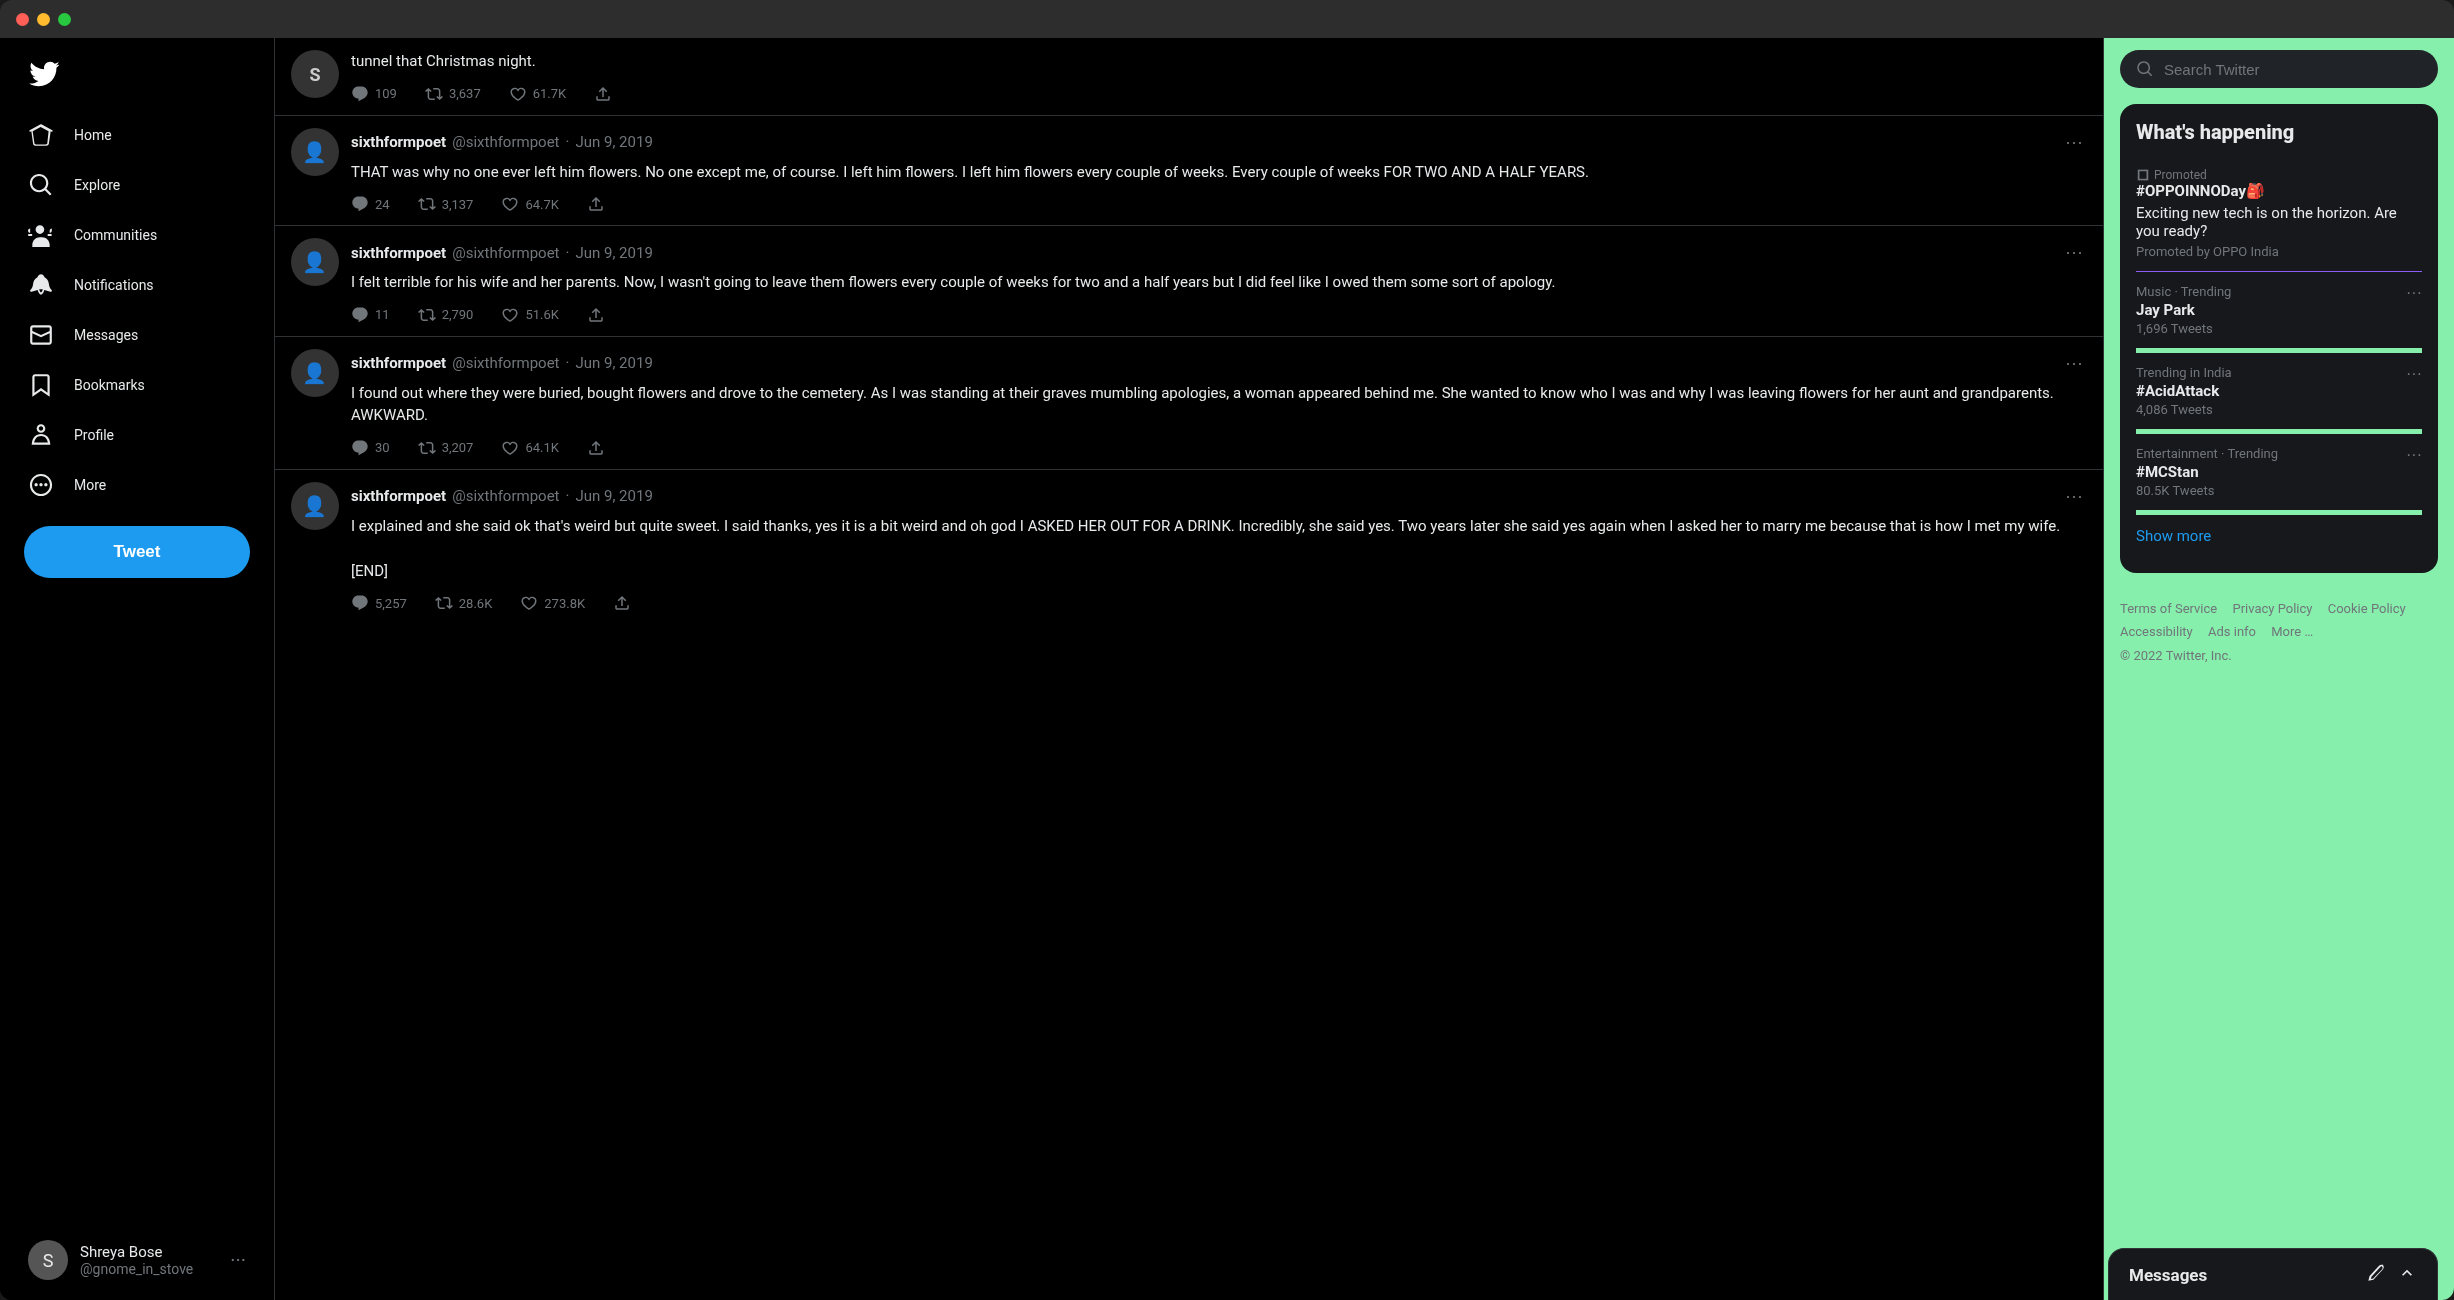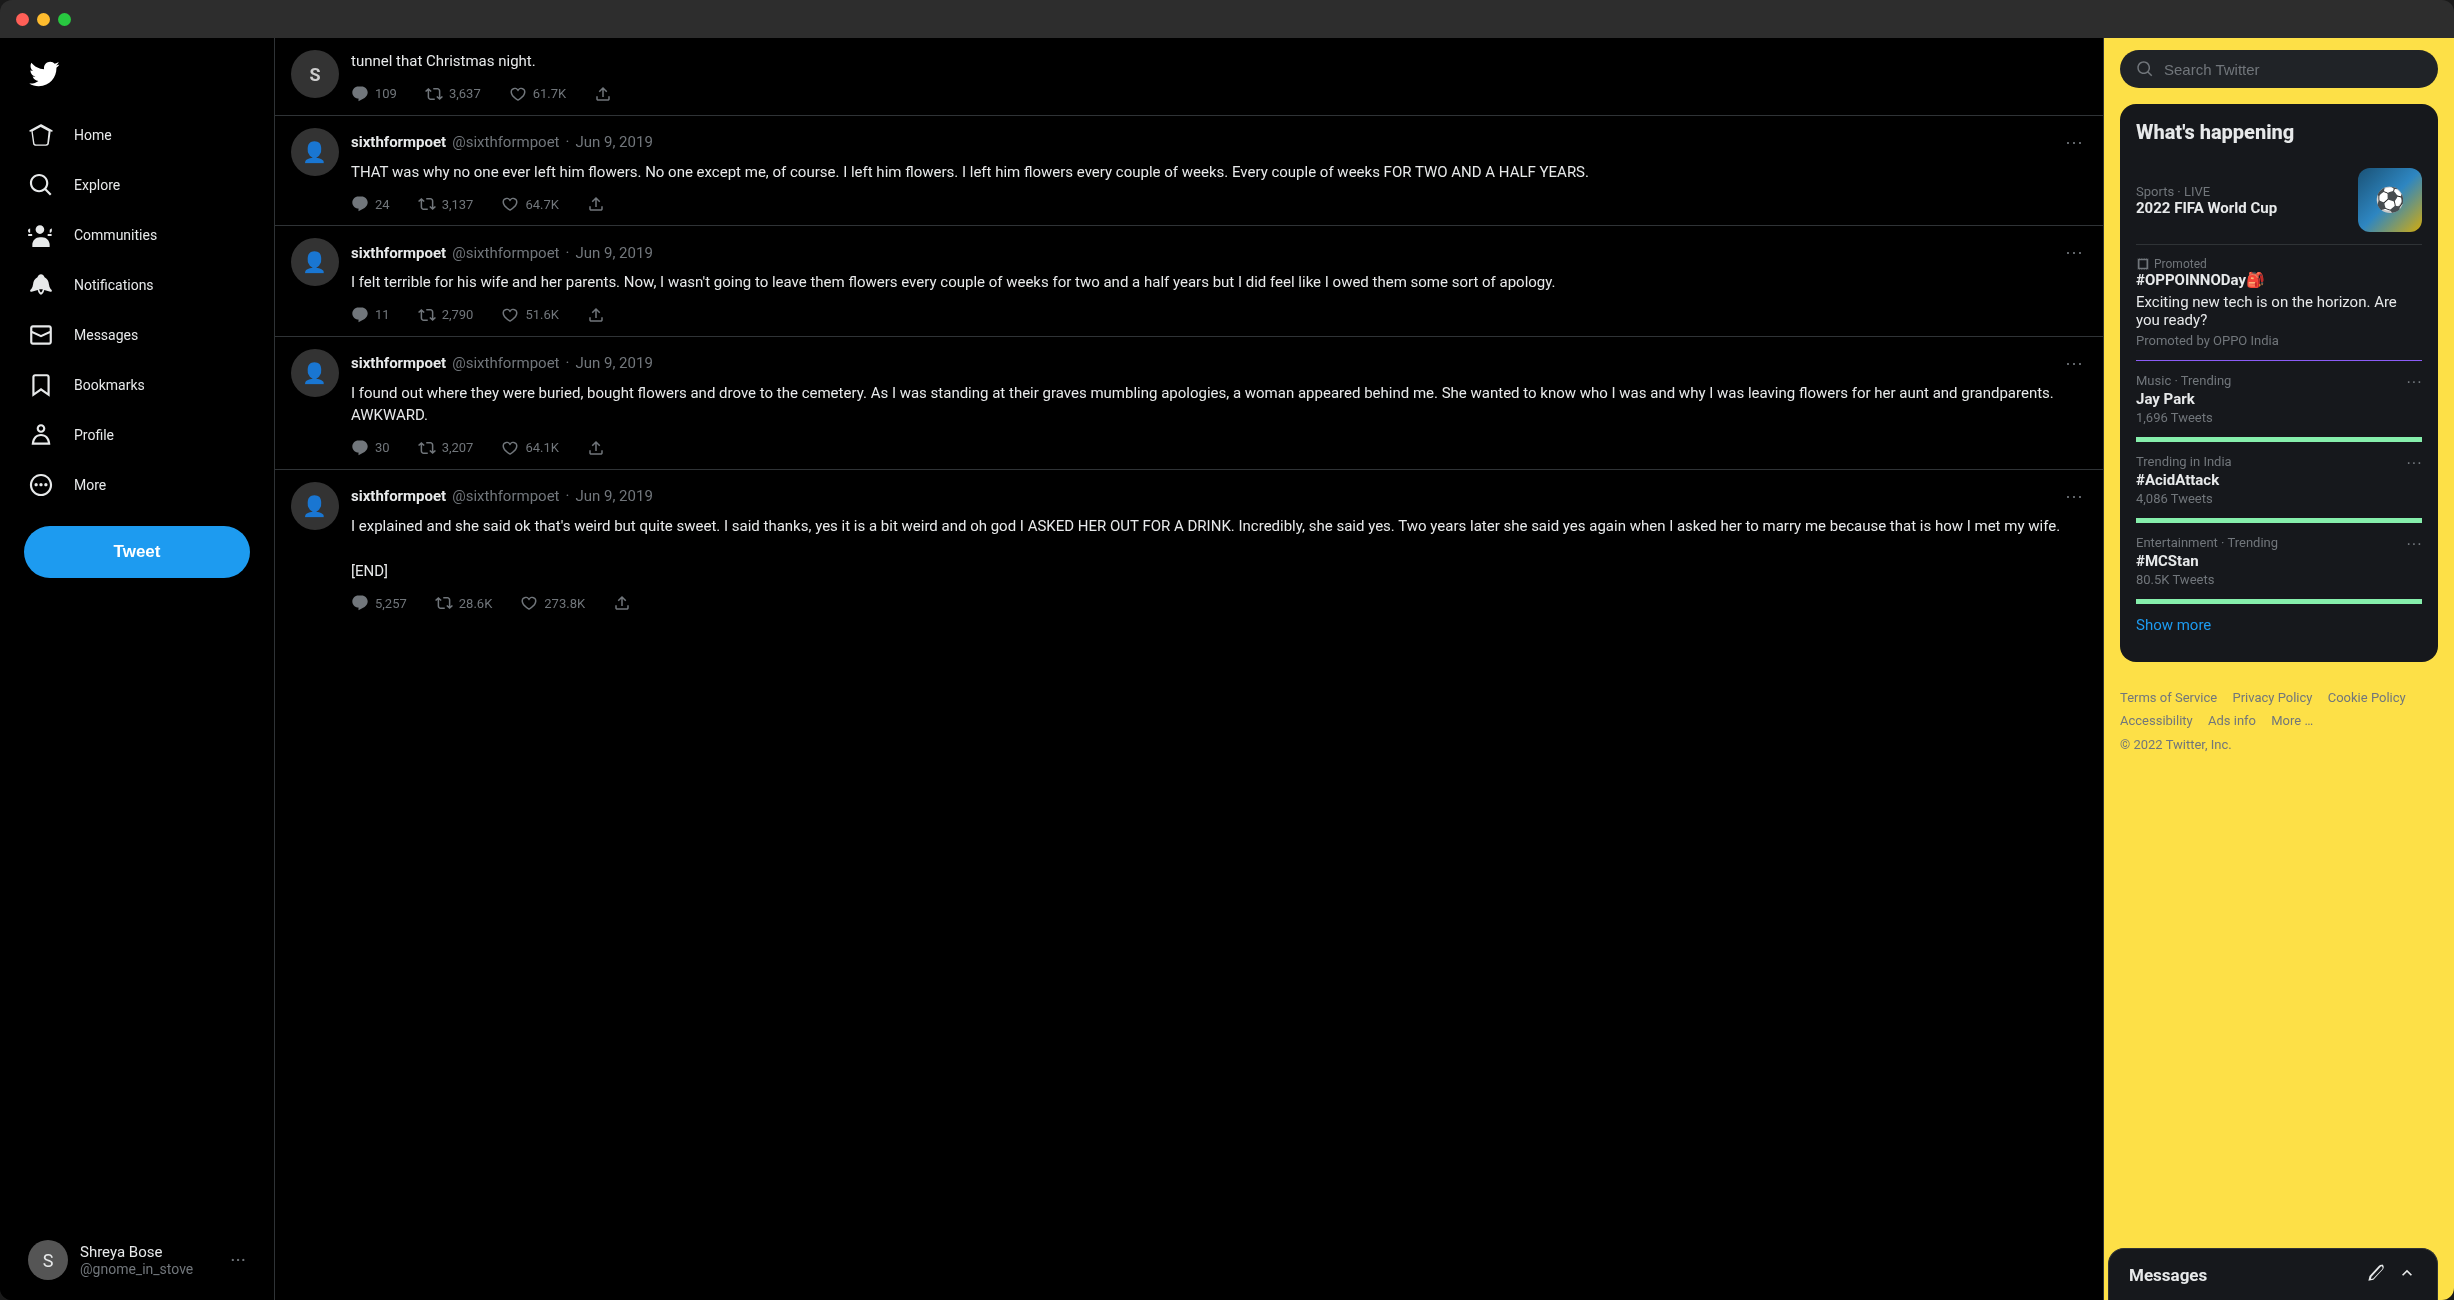--- a/index.html
+++ b/index.html
@@ -188,21 +188,21 @@
       display: flex; align-items: center; gap: 6px;
       color: #71767b; font-size: 13px; cursor: pointer;
     }
     .action-item svg { width: 18px; height: 18px; fill: #71767b; }
 
     
     .right-sidebar {
       width: 350px;
       padding: 12px 16px;
       overflow-y: auto;
-      background: #fde047;
+      background: #86efac;
       flex-shrink: 0;
     }
     .right-sidebar::-webkit-scrollbar { display: none; }
 
     .search-bar {
       background: #202327;
       border-radius: 999px;
       display: flex;
       align-items: center;
       padding: 10px 16px;
@@ -628,27 +628,20 @@
     <div class="search-bar">
       <svg viewBox="0 0 24 24">
         <path d="M10.25 3.75c-3.59 0-6.5 2.91-6.5 6.5s2.91 6.5 6.5 6.5c1.795 0 3.419-.726 4.596-1.904 1.178-1.177 1.904-2.801 1.904-4.596 0-3.59-2.91-6.5-6.5-6.5zm-8.5 6.5c0-4.694 3.806-8.5 8.5-8.5s8.5 3.806 8.5 8.5c0 1.986-.682 3.815-1.814 5.273l4.771 4.771-1.414 1.414-4.77-4.77c-1.459 1.132-3.288 1.812-5.273 1.812-4.694 0-8.5-3.806-8.5-8.5z"></path>
       </svg>
       <input class="search-input" type="text" placeholder="Search Twitter" style="">
     </div>
 
     <div class="whats-happening">
       <h2 class="section-title">What's happening</h2>
 
-      <div class="fifa-trend">
-        <div class="fifa-info">
-          <div class="fifa-category">Sports · LIVE</div>
-          <div class="fifa-title">2022 FIFA World Cup</div>
-        </div>
-        <div class="fifa-img">⚽</div>
-      </div>
 
       <div class="promo-item">
         <div class="promo-badge">
           <svg viewBox="0 0 24 24">
               <path d="M19.5 3.5L18 2l-1.5 1.5L15 2l-1.5 1.5L12 2l-1.5 1.5L9 2 7.5 3.5 6 2 4.5 3.5 3 2v20l1.5-1.5L6 22l1.5-1.5L9 22l1.5-1.5L12 22l1.5-1.5L15 22l1.5-1.5L18 22l1.5-1.5L21 22V2l-1.5 1.5zm-1.5 15H6V5.5h12V18.5z"></path>
             </svg>
           <span>Promoted</span>
         </div>
         <div class="promo-title">#OPPOINNODay🎒</div>
         <div class="promo-desc">Exciting new tech is on the horizon. Are you ready?</div>

